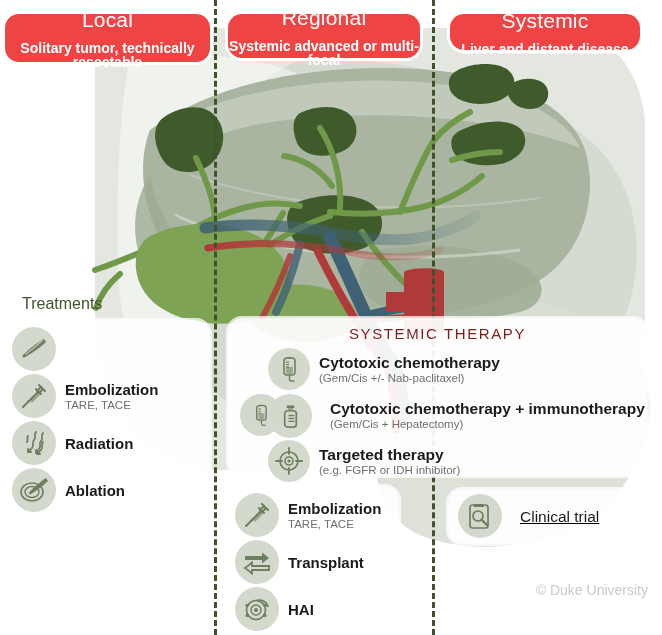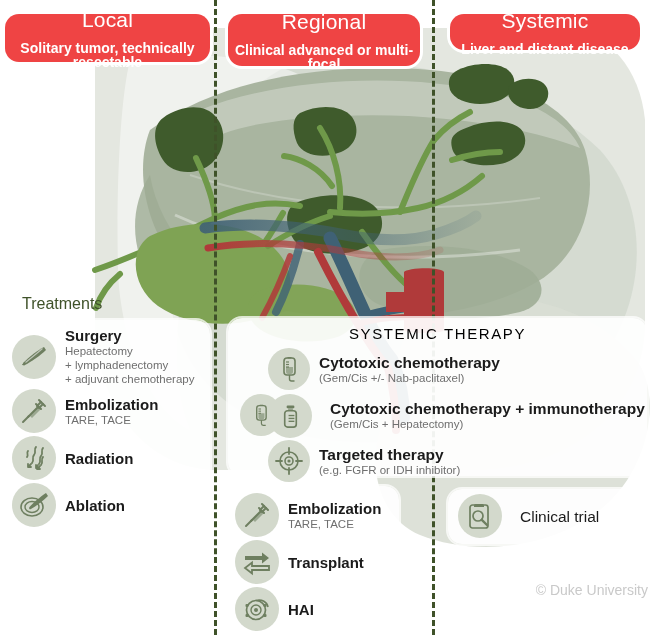--- a/index.html
+++ b/index.html
@@ -11,21 +11,21 @@
   
   #anatomy{position:absolute;left:0;top:0;width:662px;height:635px;}
 
   
   .chip{position:absolute;background:#ef4444;border-radius:14px;
         box-shadow:0 0 0 3px #ffffff;color:#fff;text-align:center;
         display:flex;flex-direction:column;align-items:center;justify-content:center;}
   .chip .t{font-size:21px;line-height:23px;font-weight:400;letter-spacing:.2px;}
   .chip .s{font-size:14px;line-height:14px;font-weight:700;margin-top:10px;}
   #chip-local{left:5px;top:14px;width:205px;height:48px;}
-  #chip-regional{left:228px;top:14px;width:192px;height:52px;}
+  #chip-regional{left:228px;top:14px;width:192px;height:44px;}
   #chip-systemic{left:450px;top:14px;width:190px;height:36px;}
 
   
   .divider{position:absolute;top:0;width:0;height:635px;
            border-left:3px dashed #3f5229;}
   #div1{left:214px;}
   #div2{left:432px;}
 
   
   .panel{position:absolute;background:rgba(255,255,255,.93);border-radius:14px;
@@ -48,39 +48,39 @@
   .sub{font-size:11.5px;color:#6f6f6f;line-height:14px;}
 
   
   #panel-treatments .row{padding:0 0 0 7px;}
   #panel-treatments .ico{width:44px;height:44px;}
   #t-rows{padding-top:7px;}
   #t-rows .row{margin-bottom:3px;}
 
   
   #sys-head{position:absolute;left:0;right:0;top:7px;text-align:center;
-            font-size:15px;color:#000000;letter-spacing:1.6px;}
+            font-size:15px;color:#7f1d1d;letter-spacing:1.6px;}
   #s-rows{padding-top:30px;padding-left:40px;}
   #s-rows .row{margin-bottom:4px;}
   #s-rows .ico{width:42px;height:42px;}
   #s-rows .ttl{font-size:15.5px;}
   .dual{position:relative;width:72px;height:42px;flex:0 0 auto;}
   .dual .c1{position:absolute;left:0;top:0;width:42px;height:42px;border-radius:50%;background:#d3d9cc;
             display:flex;align-items:center;justify-content:center;}
   .dual .c2{position:absolute;left:28px;top:0;width:44px;height:44px;border-radius:50%;background:#d3d9cc;
             display:flex;align-items:center;justify-content:center;}
   .dual + .txt{margin-left:18px;}
 
   
   #r-rows{padding-top:7px;padding-left:6px;}
   #r-rows .row{margin-bottom:3px;}
   #r-rows .ico{width:44px;height:44px;}
 
   
-  #trial-row{position:absolute;left:10px;top:5px;display:flex;align-items:center;}
+  #trial-row{position:absolute;left:10px;top:5px;display:flex;align-items:center;text-decoration:underline;}
   #trial-row .ico{width:44px;height:44px;}
   #trial-row .ttl{font-size:15.5px;font-weight:400;margin-left:18px;}
 
   #credit{position:absolute;left:452px;top:546px;width:196px;text-align:right;
           font-size:14px;color:#c9c9c9;margin-top:36px;}
 </style>
 </head>
 <body>
 
 <div id="stage">
@@ -192,21 +192,21 @@
       </g>
     </g>
     </svg>
 
   <div class="chip" id="chip-local">
     <div class="t">Local</div>
     <div class="s">Solitary tumor, technically resectable</div>
   </div>
   <div class="chip" id="chip-regional">
     <div class="t">Regional</div>
-    <div class="s">Clinical advanced or multi-focal</div>
+    <div class="s">Systemic advanced or multi-focal</div>
   </div>
   <div class="chip" id="chip-systemic">
     <div class="t">Systemic</div>
     <div class="s">Liver and distant disease</div>
   </div>
 
   <div class="divider" id="div1"></div>
   <div class="divider" id="div2"></div>
 
   <div id="treatments-title">Treatments</div>
@@ -214,26 +214,20 @@
   <div class="panel" id="panel-treatments">
     <div class="rows" id="t-rows">
 
       <div class="row">
         <div class="ico">
           <svg width="30" height="30" viewBox="0 0 30 30">
             <path d="M25,5 L27,8 C22,13 12,20 6,23 C4,24 3,22 4.5,20.5 C10,15 19,8 25,5 Z" fill="#6e7f60"></path>
             <path d="M6,23 C4.5,23.8 3.2,23.2 3,22 C4.5,22 5.5,22.4 6,23 Z" fill="#6e7f60"></path>
             <path d="M23.5,6.5 C19,10.5 11.5,16.5 6.5,20.5" stroke="#ffffff" stroke-width="1.1" fill="none" opacity=".55"></path>
           </svg>
-        </div>
-        <div class="txt">
-          <div class="ttl">Surgery</div>
-          <div class="sub" style="white-space:pre-line">Hepatectomy
-+ lymphadenectomy
-+ adjuvant chemotherapy</div>
         </div>
       </div>
 
       <div class="row">
         <div class="ico">
           <svg width="30" height="30" viewBox="0 0 30 30">
             <g stroke="#6e7f60" stroke-width="2" fill="none" stroke-linecap="round">
               <path d="M4,26 L10,20"></path>
               <path d="M9,21 L19,11"></path>
               <path d="M17,8 L22,13"></path>

